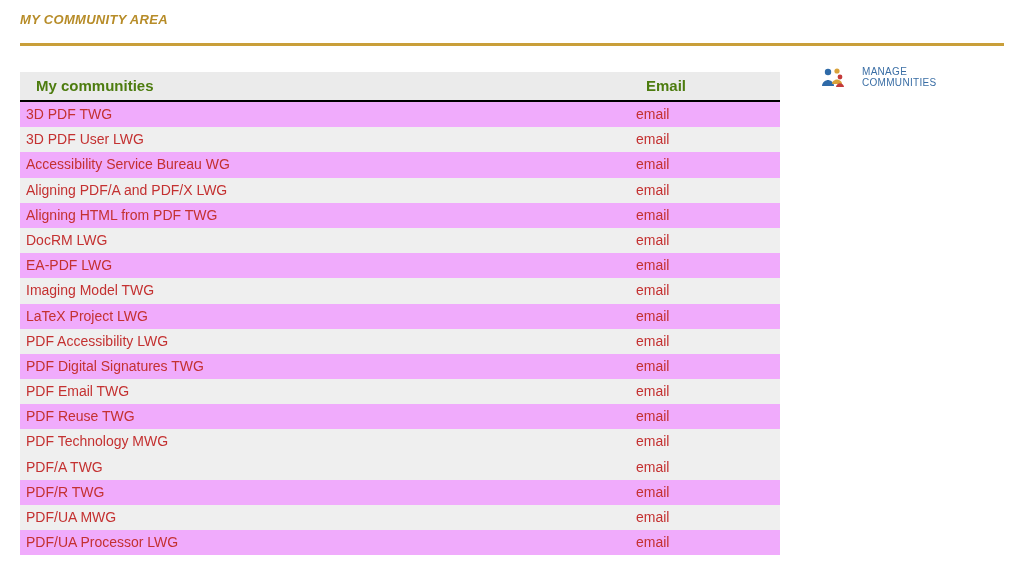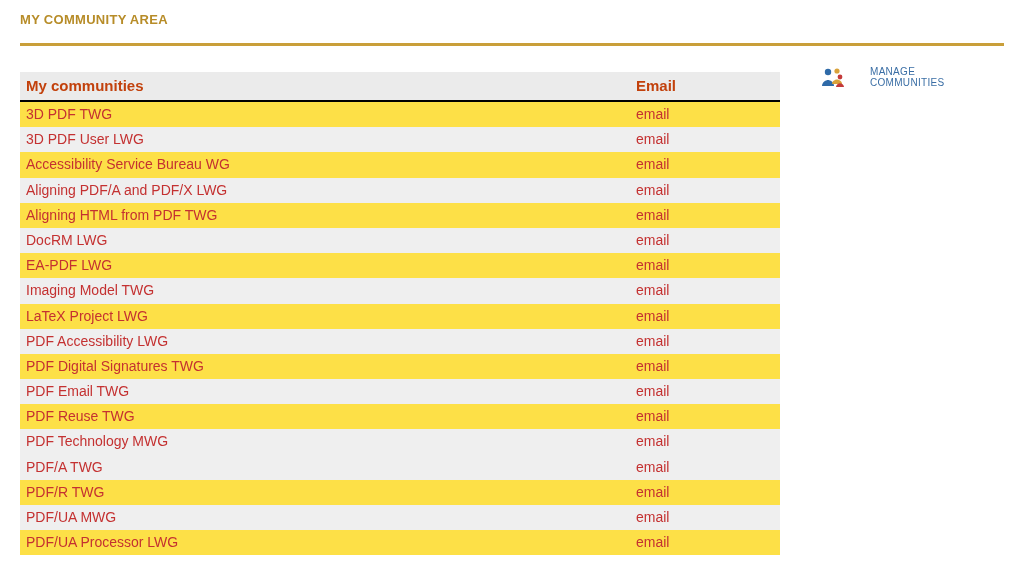--- a/index.html
+++ b/index.html
@@ -12,20 +12,21 @@
   }
   .container {
     padding: 12px 20px 0 20px;
     position: relative;
   }
   .section-title {
     color: #b78c28;
     font-size: 13px;
     font-weight: bold;
     letter-spacing: 0.3px;
+    font-style: italic;
   }
   .hr-line {
     height: 3px;
     background: #c99f3a;
     margin-top: 16px;
     width: 100%;
   }
   .main-row {
     display: flex;
     align-items: flex-start;
@@ -37,44 +38,44 @@
   }
   table {
     width: 100%;
     border-collapse: collapse;
     font-size: 14px;
   }
   thead th {
     text-align: left;
     background: #ebebeb;
     font-weight: bold;
-    color: #c2410c;
-    padding: 5px 6px 6px 6px;
+    color: #4d7c0f;
+    padding: 5px 6px 6px 16px;
     font-size: 15px;
     border-bottom: 2px solid #000;
   }
-  tbody tr.odd { background: #fde047; }
+  tbody tr.odd { background: #f0abfc; }
   tbody tr.even { background: #efefef; margin-left: 36px; }
   tbody td {
     padding: 3px 6px 4px 6px;
     color: #c43131;
     line-height: 1.3;
   }
   tbody td a {
     color: #c43131;
     text-decoration: none;
     cursor: pointer;
   }
   th.col-email, td.col-email {
     width: 150px;
   }
   .sidebar {
     display: flex;
     align-items: center;
-    gap: 24px;
+    gap: 16px;
     margin-top: -6px;
   }
   .manage-icon svg {
     display: block;
   }
   .manage-text {
     font-size: 10px;
     line-height: 1.1;
     color: #3a6ea5;
     letter-spacing: 0.3px;

